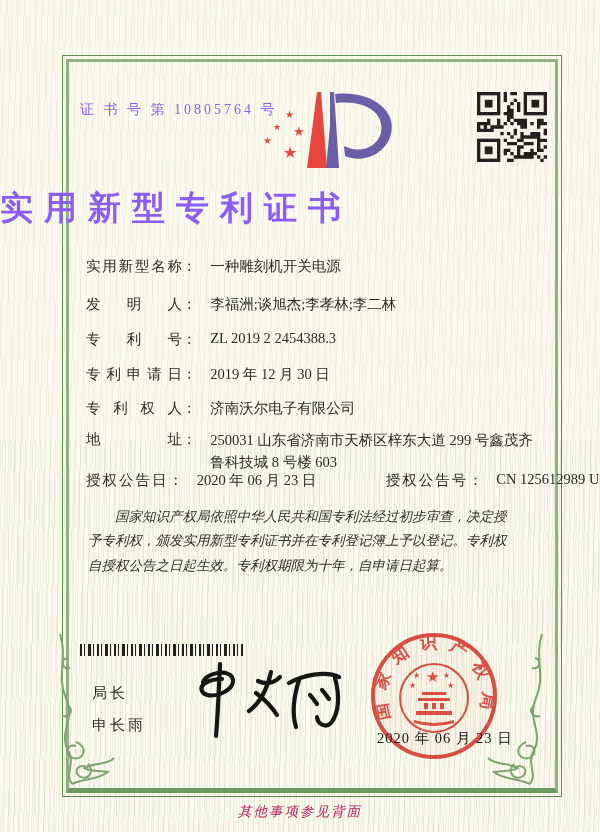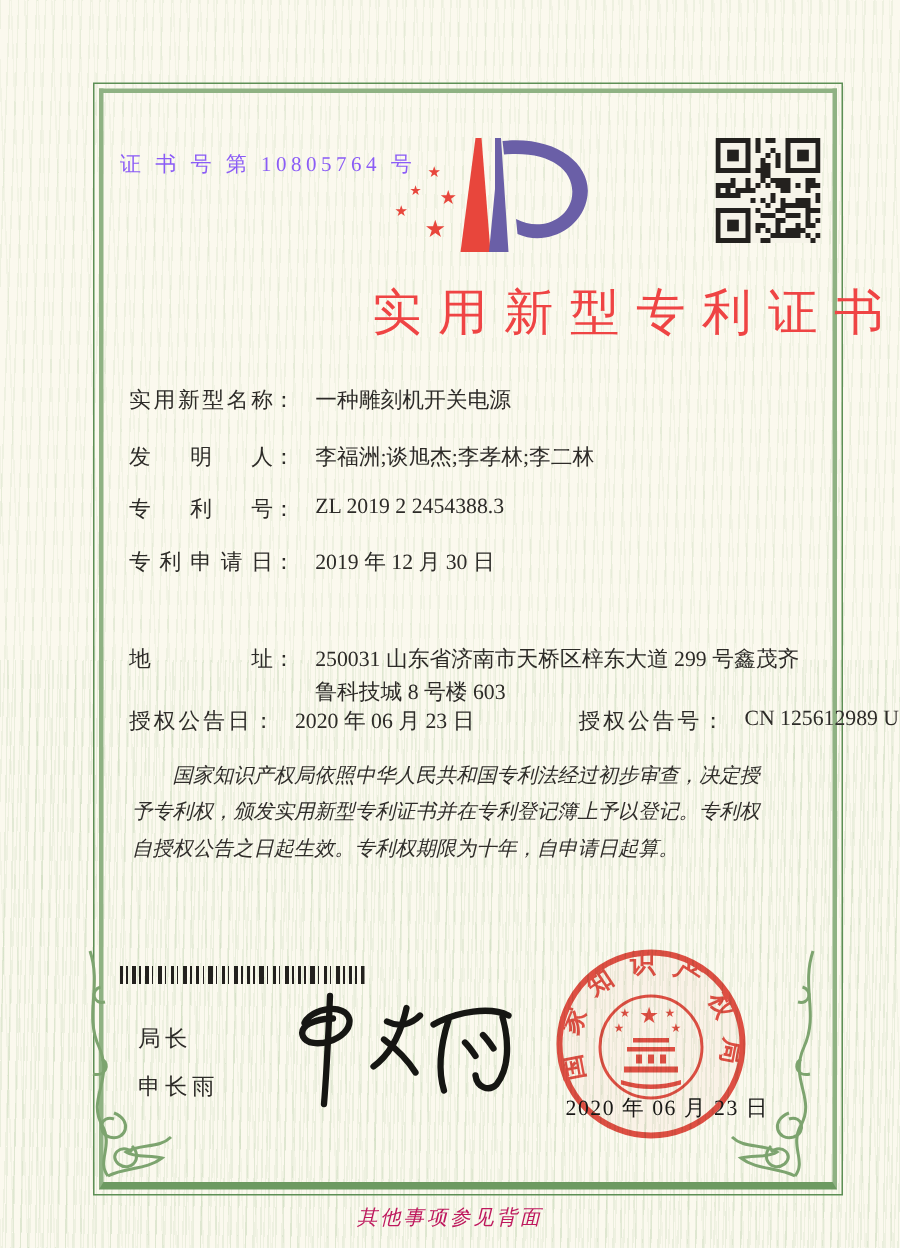--- a/index.html
+++ b/index.html
@@ -25,22 +25,22 @@
     border:1px solid #5d8f55;z-index:1;
   }
   .frame-inner{
     position:absolute;inset:3px;
     border:3px solid #8fb283;border-bottom-width:5px;border-bottom-color:#6d9a61;
   }
   .cert-no{position:absolute;left:80px;top:101px;font-size:14px;letter-spacing:3px;color:#8b5cf6;z-index:2;}
   .logo{position:absolute;left:255px;top:86px;width:155px;height:86px;z-index:2;}
   .qr{position:absolute;left:477px;top:92px;width:70px;height:70px;z-index:2;}
   .title{
-    position:absolute;left:0;top:186px;width:100%;text-align:right;
-    font-size:33px;font-weight:400;letter-spacing:11px;color:#ef4444;z-index:2;
+    position:absolute;left:0;top:186px;width:100%;text-align:left;
+    font-size:33px;font-weight:700;letter-spacing:11px;color:#8b5cf6;z-index:2;
   }
   .row{position:absolute;left:86px;width:450px;font-size:14.5px;z-index:2;white-space:nowrap;}
   .lbl{display:inline-block;width:96px;text-align:justify;text-align-last:justify;vertical-align:top;color:#2d2b28;}
   .colon{display:inline-block;vertical-align:top;}
   .val{display:inline-block;margin-left:10px;vertical-align:top;color:#2d2b28;}
   .val-wrap{white-space:normal;width:334px;line-height:1.5;}
   .grant-pair{display:inline-block;vertical-align:top;}
   .grant-lbl{letter-spacing:2px;}
   .body-text{
     position:absolute;left:76px;top:493px;width:452px;z-index:2;
@@ -115,20 +115,24 @@
     <span class="lbl">发明人</span><span class="colon">：</span>
     <span class="val">李福洲;谈旭杰;李孝林;李二林</span>
   </div>
   <div class="row" style="top:330px">
     <span class="lbl">专利号</span><span class="colon">：</span>
     <span class="val">ZL 2019 2 2454388.3</span>
   </div>
   <div class="row" style="top:365px">
     <span class="lbl">专利申请日</span><span class="colon">：</span>
     <span class="val">2019 年 12 月 30 日</span>
+  </div>
+  <div class="row" style="top:399px">
+    <span class="lbl">专利权人</span><span class="colon">：</span>
+    <span class="val">济南沃尔电子有限公司</span>
   </div>
   <div class="row" style="top:430px">
     <span class="lbl">地址</span><span class="colon">：</span>
     <span class="val val-wrap">250031 山东省济南市天桥区梓东大道 299 号鑫茂齐鲁科技城 8 号楼 603</span>
   </div>
 
   <div class="row" style="top:471px">
     <span class="grant-pair" style="width:296px">
       <span class="grant-lbl">授权公告日</span><span class="colon">：</span>
       <span class="val">2020 年 06 月 23 日</span>

